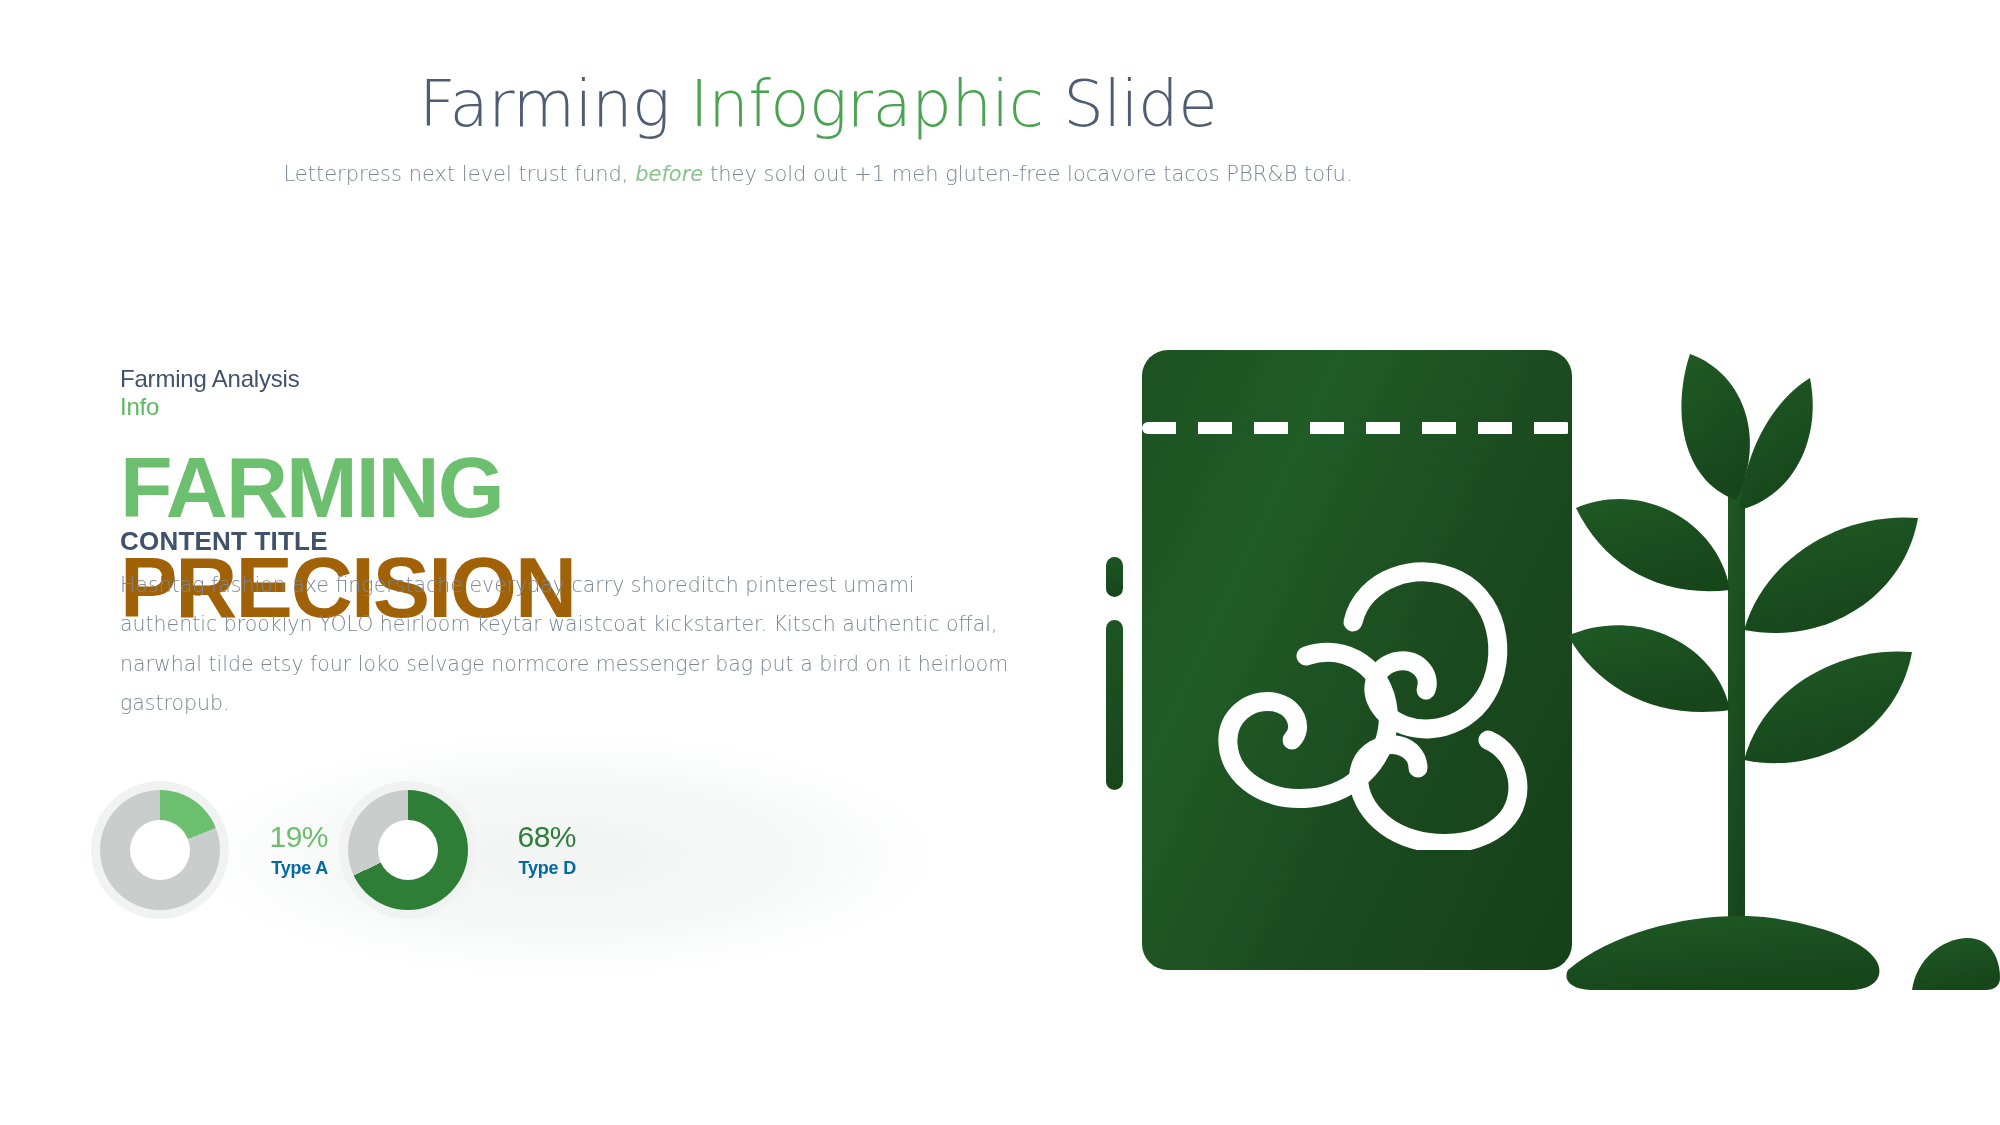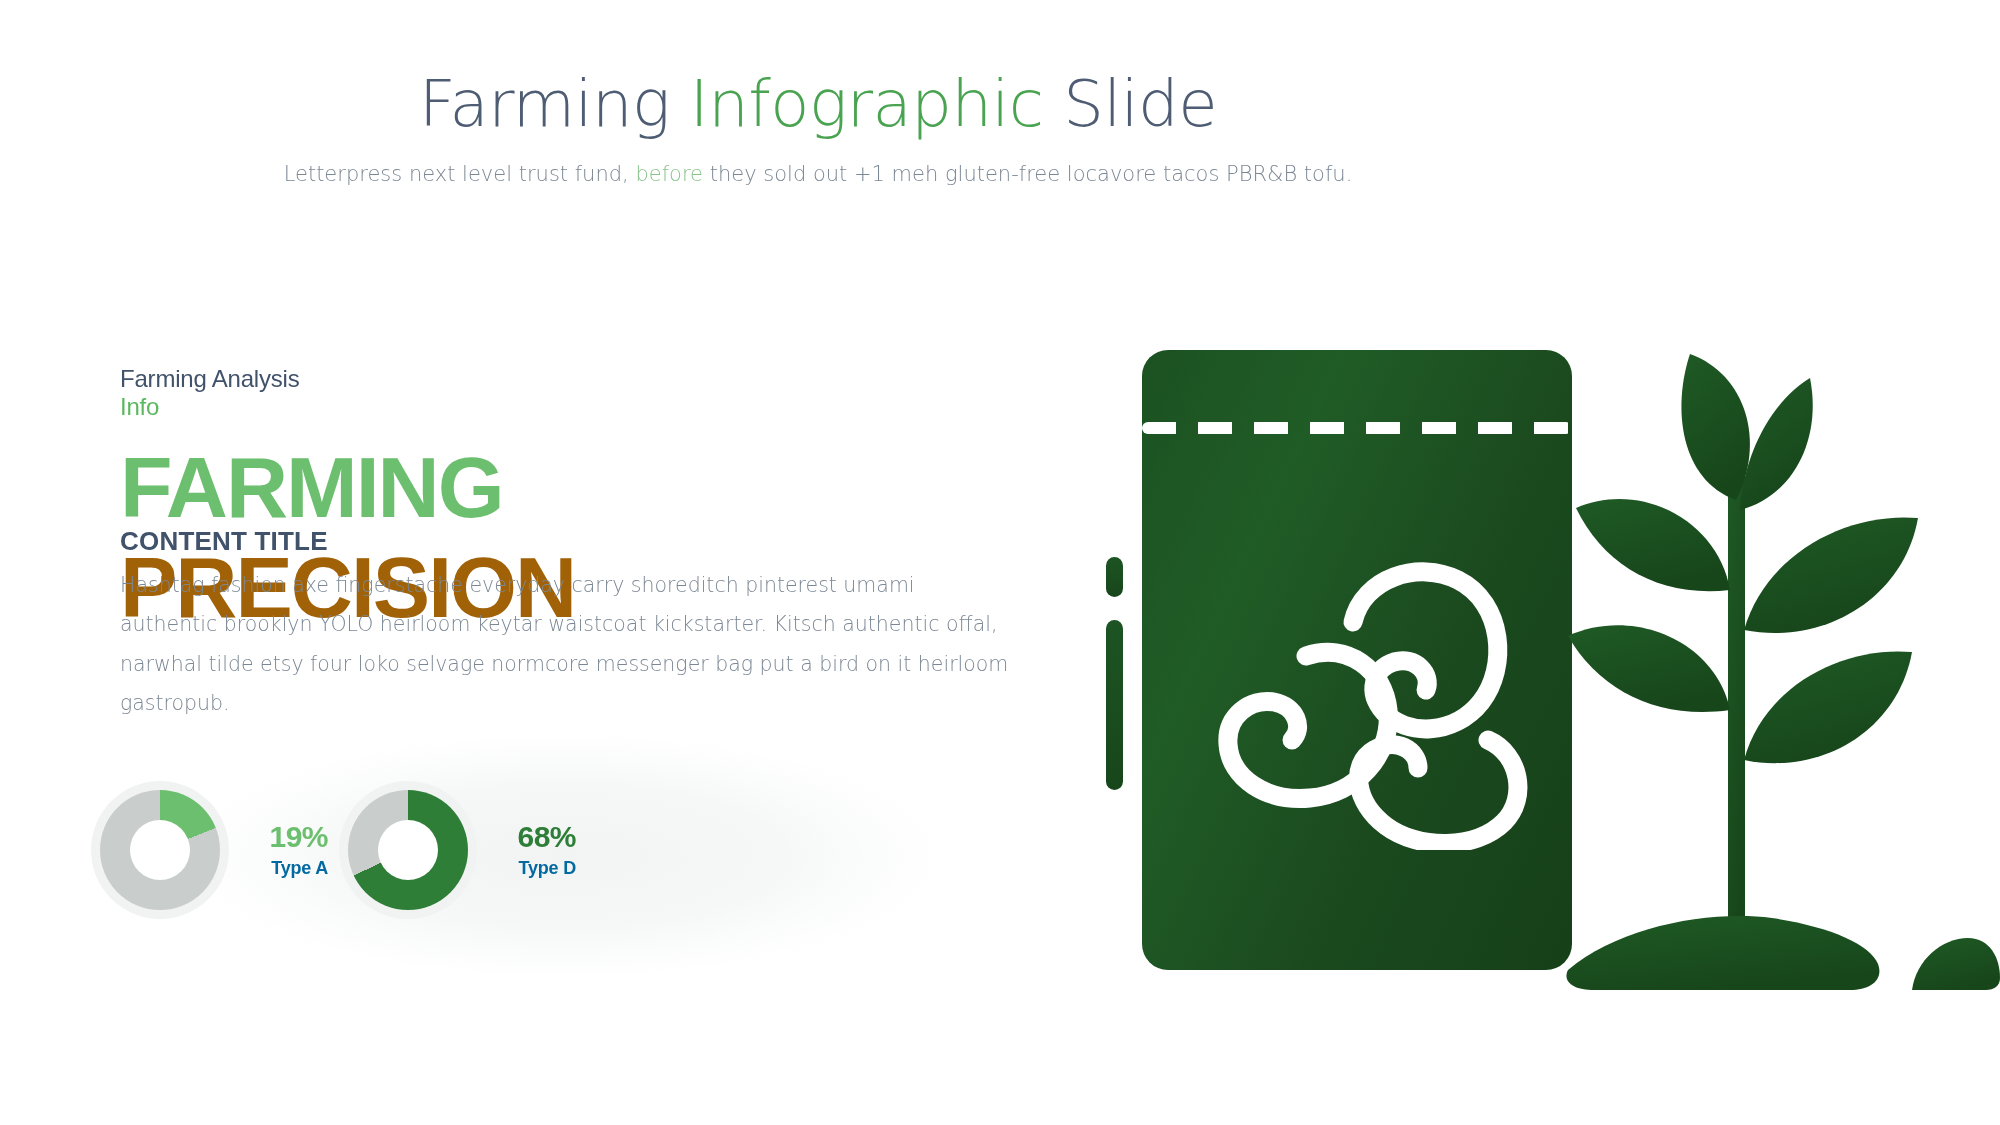--- a/index.html
+++ b/index.html
@@ -23,21 +23,21 @@
   }
   .slide-title .t-dark  { color:#4e5d73; }
   .slide-title .t-green { color:#4aa351; }
   .slide-subtitle {
     font-family:"DejaVu Sans", sans-serif;
     font-weight:300;
     font-size:21px;
     color:#7b8794;
     margin-top:26px;
   }
-  .slide-subtitle .s-green { color:#8ac48c; }
+  .slide-subtitle .s-green { color:#8ac48c;font-style:italic; }
 
   
   .left-col { position:absolute; left:120px; top:365px; width:900px; }
 
   .eyebrow {
     font-size:24px; font-weight:normal; line-height:1.18;
     color:#41526b; letter-spacing:-0.2px;
   }
   .eyebrow .eyebrow-green { color:#5cb860; display:block; }
 
@@ -90,21 +90,21 @@
     position:absolute; left:0; top:0;
     width:120px; height:120px; border-radius:50%;
   }
   .donut-hole {
     position:absolute; left:30px; top:30px;
     width:60px; height:60px; border-radius:50%;
     background:#ffffff;
   }
   .donut-labels { margin-left:16px; text-align:right; min-width:92px; }
   .donut-pct {
-    font-size:30px; font-weight:bold; line-height:1.05;
+    font-size:30px; font-weight:normal; line-height:1.05;
     letter-spacing:-0.5px;
   }
   .donut-type {
     font-size:18px; font-weight:bold; color:#0369a1;
     margin-top:6px; letter-spacing:-0.2px;
   }
 
   
   .illustration { position:absolute; left:1080px; top:310px; width:920px; height:700px; }
 

